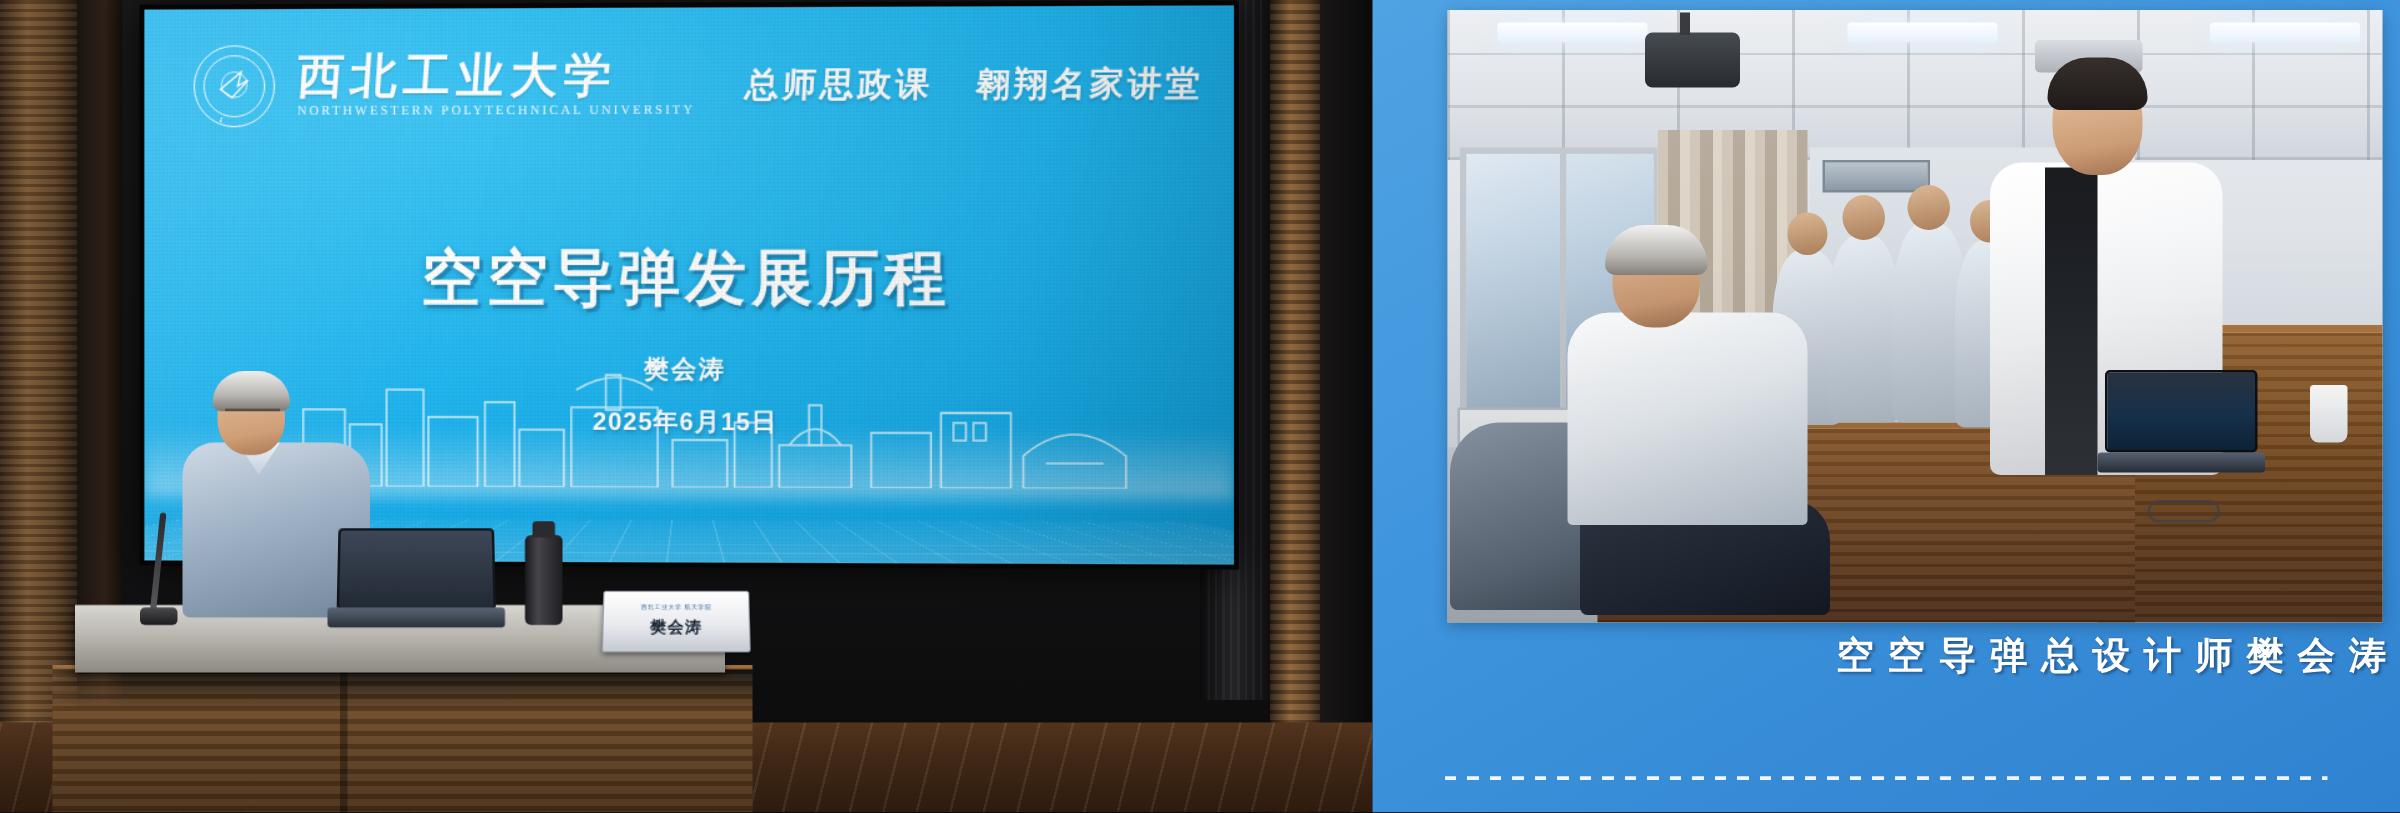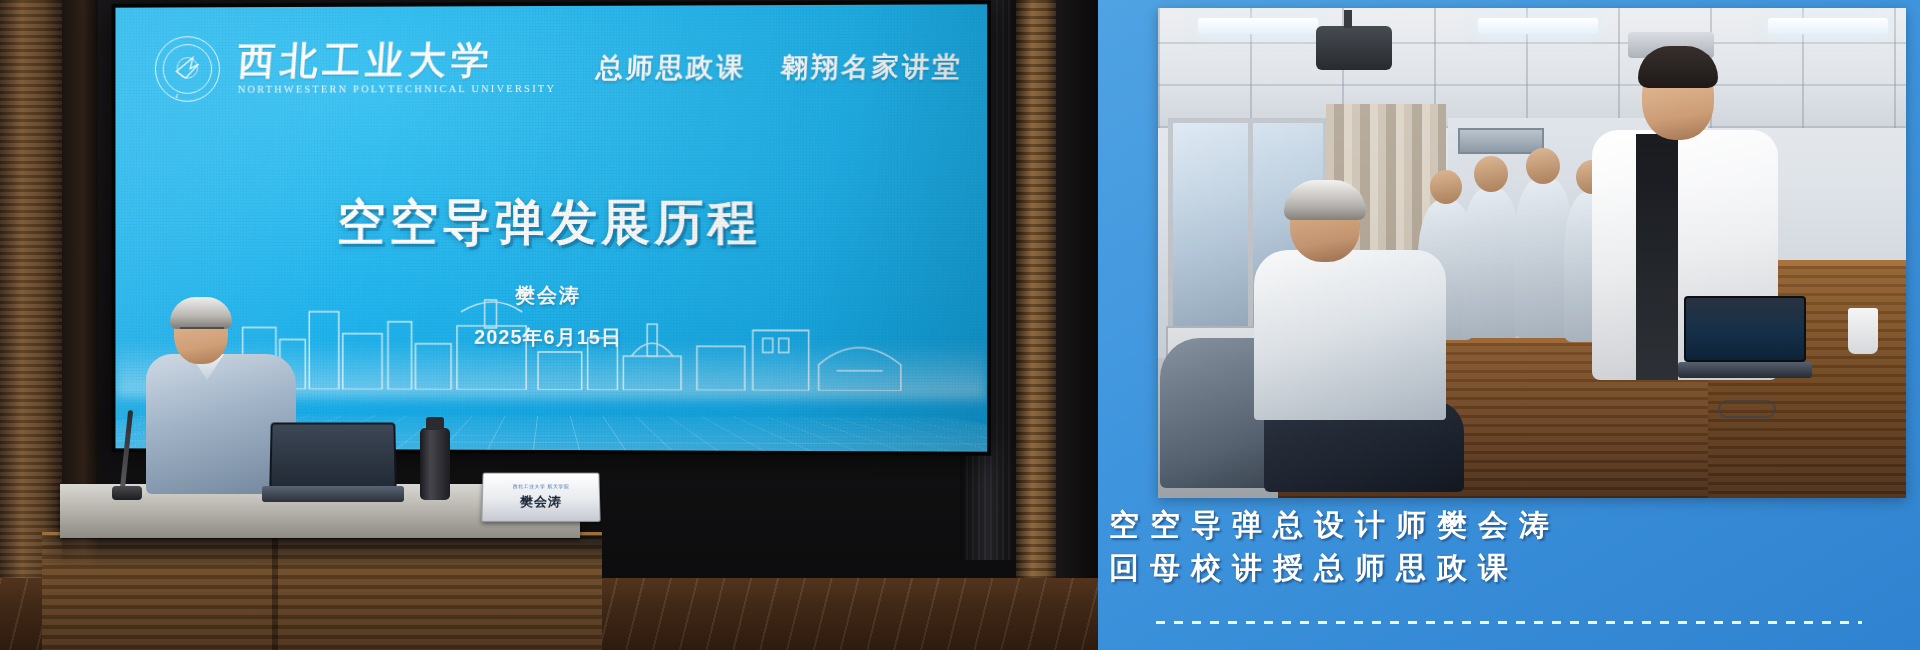--- a/index.html
+++ b/index.html
@@ -410,21 +410,21 @@
     border: 2px solid rgba(60,70,85,.7); border-radius: 9px;
   }
   .rp-photo-shade{
     position:absolute; inset:0; pointer-events:none;
     background: linear-gradient(180deg, rgba(255,255,255,.07) 0%, rgba(0,0,0,0) 35%, rgba(0,0,0,.10) 100%);
   }
 
   
   .rp-caption{
     position:absolute; left: 0; right: 0; top: 504px;
-    text-align:left; color:#ffffff;
+    text-align:right; color:#ffffff;padding-left:28px;
   }
   .rp-caption .line{
     font-size: 30px; font-weight: 700; letter-spacing: 11px;
     font-family:"DejaVu Sans", sans-serif; line-height: 1.42;
     text-shadow: 2px 2px 2px rgba(20,60,110,.55), 0 0 1px rgba(0,0,0,.4);
     padding-left: 11px;
   }
   .rp-dots{
     position:absolute; left: 58px; right: 58px; bottom: 26px; height: 3px;
     background: repeating-linear-gradient(90deg,#ffffff 0 9px, rgba(255,255,255,0) 9px 18px);
@@ -587,19 +587,18 @@
         <div class="base"></div>
       </div>
       <div class="rp-cup"></div>
       <div class="rp-glasses"></div>
 
       <div class="rp-photo-shade"></div>
     </div>
 
     <div class="rp-caption">
       <div class="line">空空导弹总设计师樊会涛</div>
-      <div class="line">回母校讲授总师思政课</div>
     </div>
 
     <div class="rp-dots"></div>
   </div>
 
 </div>
 
 </body></html>

